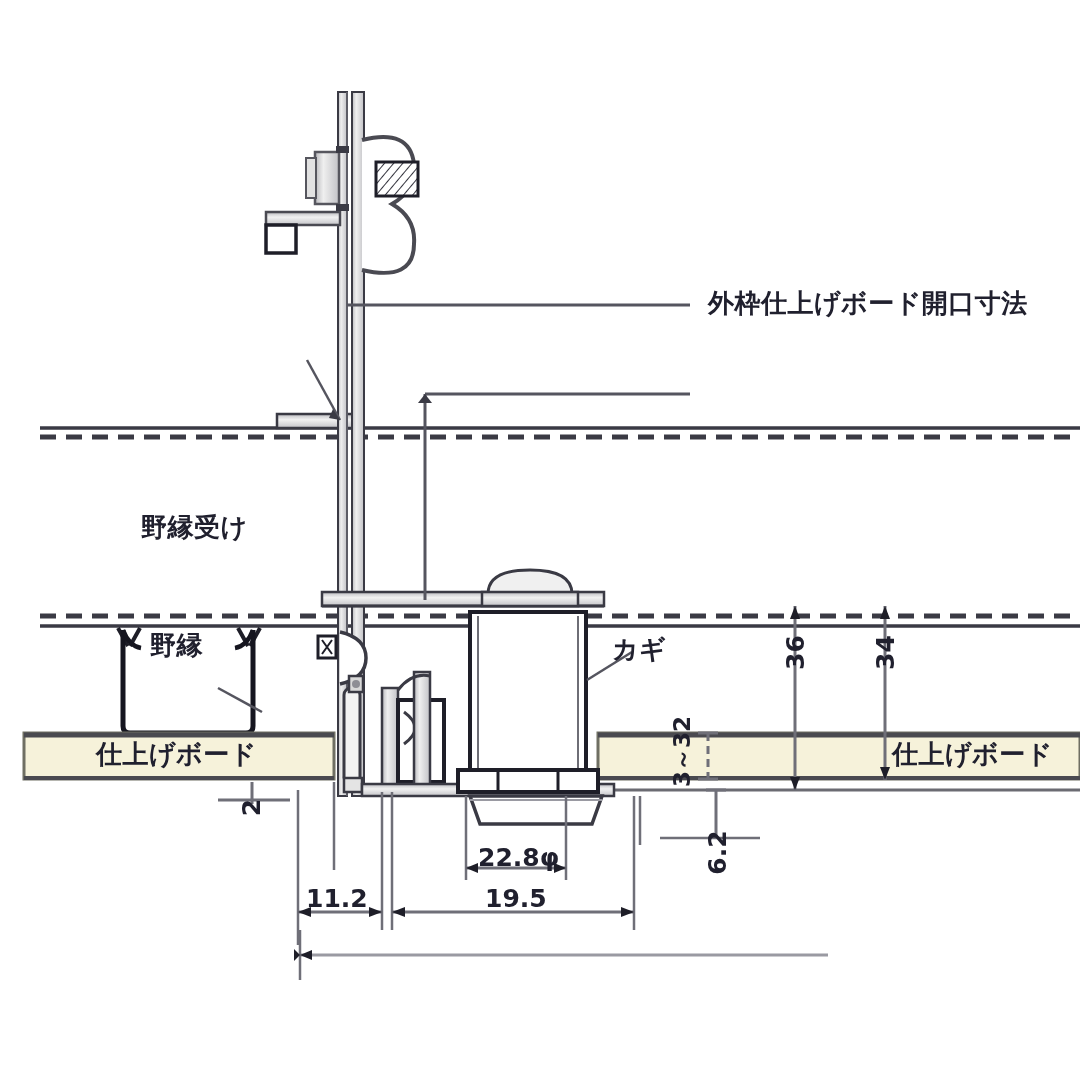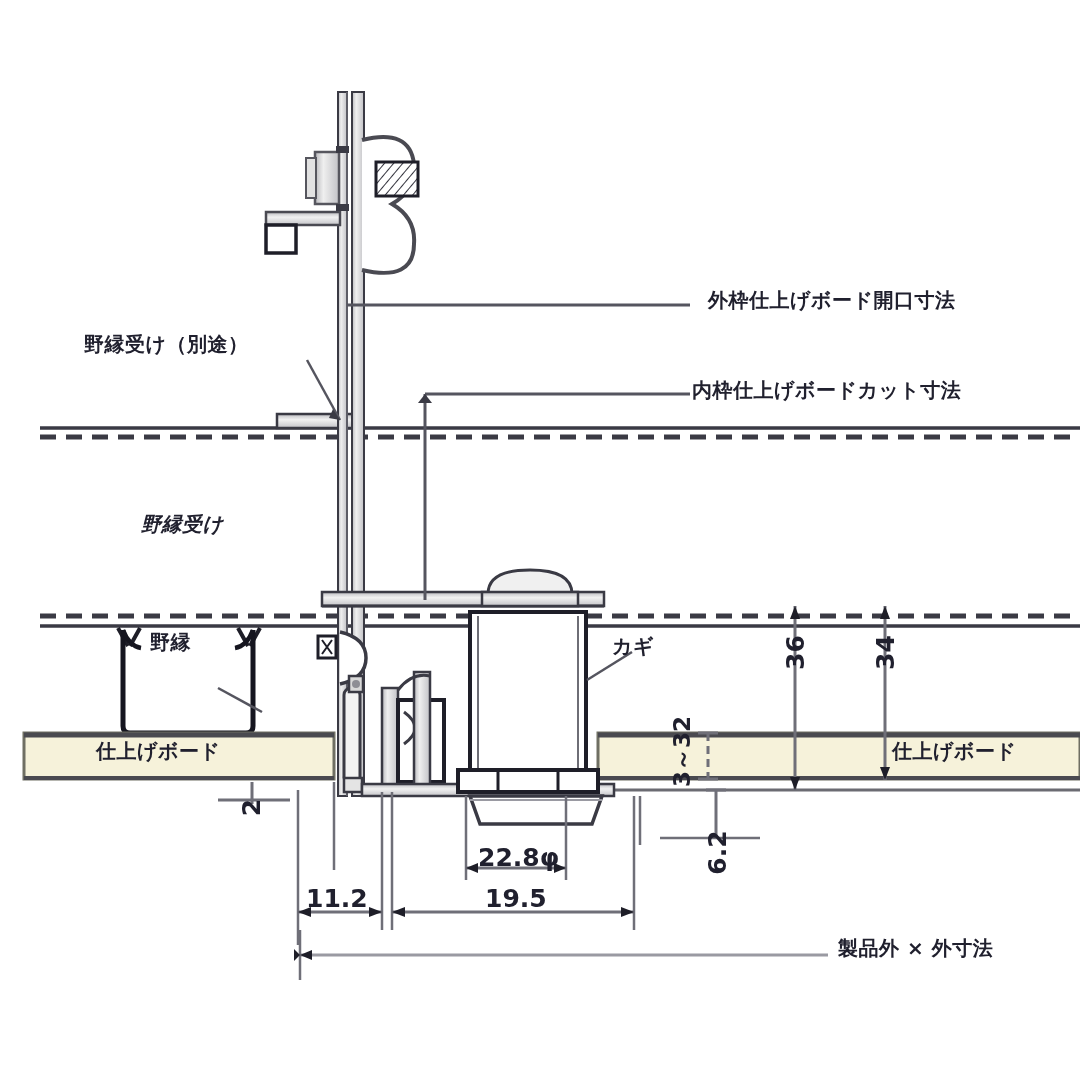--- a/index.html
+++ b/index.html
@@ -14,21 +14,21 @@
 
   .lbl{
     position:absolute;
     font-family:"DejaVu Sans","Liberation Sans",sans-serif;
     font-weight:700;
     color:#20202e;
     white-space:nowrap;
     line-height:1;
     letter-spacing:0.5px;
   }
-  .lbl-jp{font-size:20px;}
+  .lbl-jp{font-size:26px;}
   .dim{
     position:absolute;
     font-family:"DejaVu Sans","Liberation Sans",sans-serif;
     font-weight:700;
     font-size:25px;
     color:#20202e;
     white-space:nowrap;
     line-height:1;
   }
   .rot{transform-origin:center center;transform:rotate(-90deg);}
@@ -221,35 +221,32 @@
 
       <line x1="716" y1="790" x2="716" y2="838" stroke-width="3"></line>
       <line x1="706" y1="790" x2="726" y2="790" stroke-width="3"></line>
       <line x1="660" y1="838" x2="760" y2="838" stroke-width="2.5"></line>
       <line x1="640" y1="796" x2="640" y2="845" stroke-width="2.5"></line>
     </g>
   </svg>
 
   <div class="lbl lbl-jp" style="left:708px;top:290px;">外枠仕上げボード開口寸法</div>
 
-  <div class="lbl lbl-jp" style="left:692px;top:380px;">内枠仕上げボードカット寸法</div>
-
-  <div class="lbl lbl-jp" style="left:84px;top:334px;">野縁受け（別途）</div>
-
-  <div class="lbl lbl-jp" style="left:141px;top:514px;font-style:italic;">野縁受け</div>
+
+
+  <div class="lbl lbl-jp" style="left:141px;top:514px;">野縁受け</div>
 
   <div class="lbl lbl-jp" style="left:150px;top:632px;">野縁</div>
 
   <div class="lbl lbl-jp" style="left:96px;top:741px;">仕上げボード</div>
 
   <div class="lbl lbl-jp" style="left:892px;top:741px;">仕上げボード</div>
 
   <div class="lbl lbl-jp" style="left:612px;top:636px;">カギ</div>
 
-  <div class="lbl lbl-jp" style="left:838px;top:938px;">製品外 × 外寸法</div>
 
   <div class="dim" style="left:306px;top:886px;">11.2</div>
 
   <div class="dim" style="left:485px;top:886px;">19.5</div>
 
   <div class="dim" style="left:478px;top:845px;">22.8φ</div>
 
   <div class="dim rot" style="left:234px;top:795px;width:34px;text-align:center;">2</div>
 
   <div class="dim rot" style="left:772px;top:640px;width:46px;text-align:center;">36</div>

